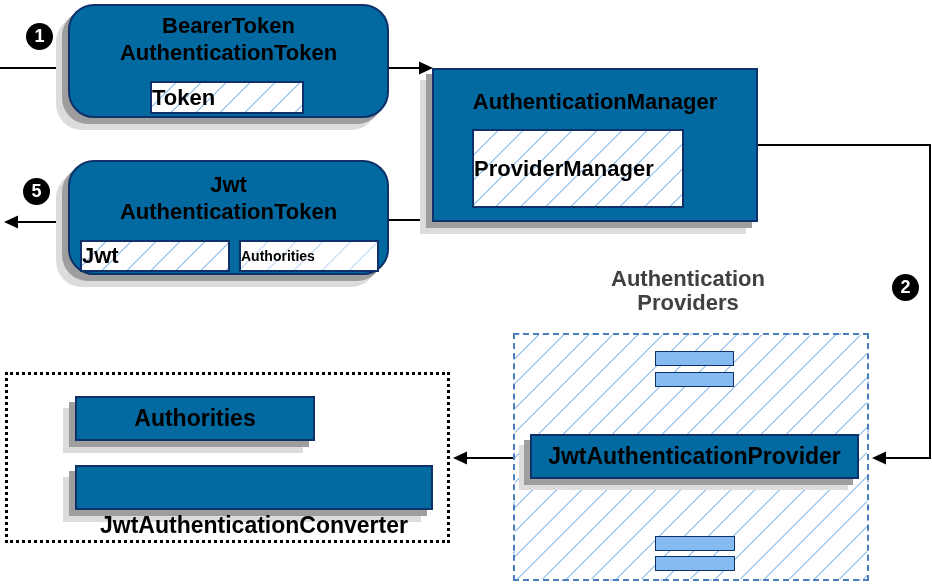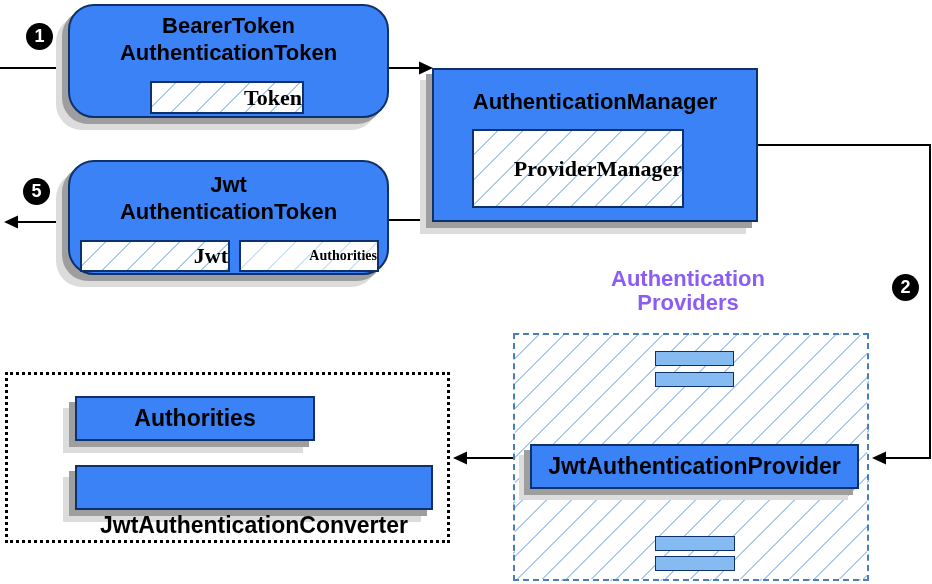--- a/index.html
+++ b/index.html
@@ -8,37 +8,37 @@
     width: 932px; height: 584px;
     background: #ffffff;
     font-family: "Liberation Sans", sans-serif;
     overflow: hidden;
   }
   .connectors { position: absolute; left: 0; top: 0; width: 932px; height: 584px; }
 
   
   .node {
     position: absolute;
-    background: #3b82f6;
+    background: #0369a1;
     border: 2px solid #0d3168;
     box-sizing: border-box;
     color: #000;
   }
   .shadowed { box-shadow: -6px 6px 0 #9e9e9e, -12px 12px 0 #dcdcdc; }
   .rounded { border-radius: 26px; }
   .node-title {
     text-align: center; font-weight: bold; font-size: 22px; line-height: 27px;
   }
   .field {
     position: absolute;
     background: #ffffff;
     border: 2px solid #0d3168;
     box-sizing: border-box;
-    display: flex; align-items: center; justify-content: flex-end;
-    font-weight: bold; font-size: 22px; color: #000; font-family: Liberation Serif, serif;
+    display: flex; align-items: center; justify-content: flex-start;
+    font-weight: bold; font-size: 22px; color: #000;
   }
   .hatch {
     background-image: repeating-linear-gradient(135deg,
       rgba(0,0,0,0) 0px, rgba(0,0,0,0) 16px, #a9cbf0 16px, #a9cbf0 17.5px);
     background-color: #ffffff;
   }
   .hatch-light {
     background-image: repeating-linear-gradient(135deg,
       rgba(0,0,0,0) 0px, rgba(0,0,0,0) 18px, #cfe2f6 18px, #cfe2f6 19.5px);
     background-color: #ffffff;
@@ -56,21 +56,21 @@
     box-sizing: border-box;
   }
   .group-dotted {
     position: absolute;
     border: 3px dotted #000000;
     box-sizing: border-box;
     background: #ffffff;
   }
   .heading {
     position: absolute;
-    text-align: center; font-weight: bold; font-size: 22px; line-height: 24px; color: #8b5cf6;
+    text-align: center; font-weight: bold; font-size: 22px; line-height: 24px; color: #404040;
   }
   .mini-rect {
     position: absolute;
     background: #85bbf0;
     border: 1.5px solid #0d3168;
     box-sizing: border-box;
   }
   .center-label { display: flex; align-items: center; justify-content: center; font-weight: bold; }
 </style>
 </head>
@@ -144,21 +144,21 @@
   </div>
 
   <div class="heading" style="left:588px; top:267px; width:200px;">
     <div>Authentication</div>
     <div>Providers</div>
   </div>
 
   <div class="group-dashed hatch" style="left:513px; top:333px; width:356px; height:248px;">
     <div class="mini-rect" style="left:140px; top:16px; width:79px; height:15px;"></div>
     <div class="mini-rect" style="left:140px; top:37px; width:79px; height:15px;"></div>
-    <div class="node" style="left:15px; top:109px; width:329px; height:45px; box-shadow:-6px 6px 0 #9e9e9e, -11px 11px 0 #dcdcdc;">
+    <div class="node" style="left:15px; top:99px; width:329px; height:45px; box-shadow:-6px 6px 0 #9e9e9e, -11px 11px 0 #dcdcdc;">
       <div class="center-label" style="width:100%; height:100%; font-size:23px;">JwtAuthenticationProvider</div>
     </div>
     <div class="mini-rect" style="left:140px; top:201px; width:80px; height:15px;"></div>
     <div class="mini-rect" style="left:140px; top:221px; width:80px; height:15px;"></div>
   </div>
 
   <div class="group-dotted" style="left:5px; top:372px; width:445px; height:171px;">
     <div class="node shadowed" style="left:67px; top:21px; width:240px; height:45px;">
       <div class="center-label" style="width:100%; height:100%; font-size:23px;">Authorities</div>
     </div>

